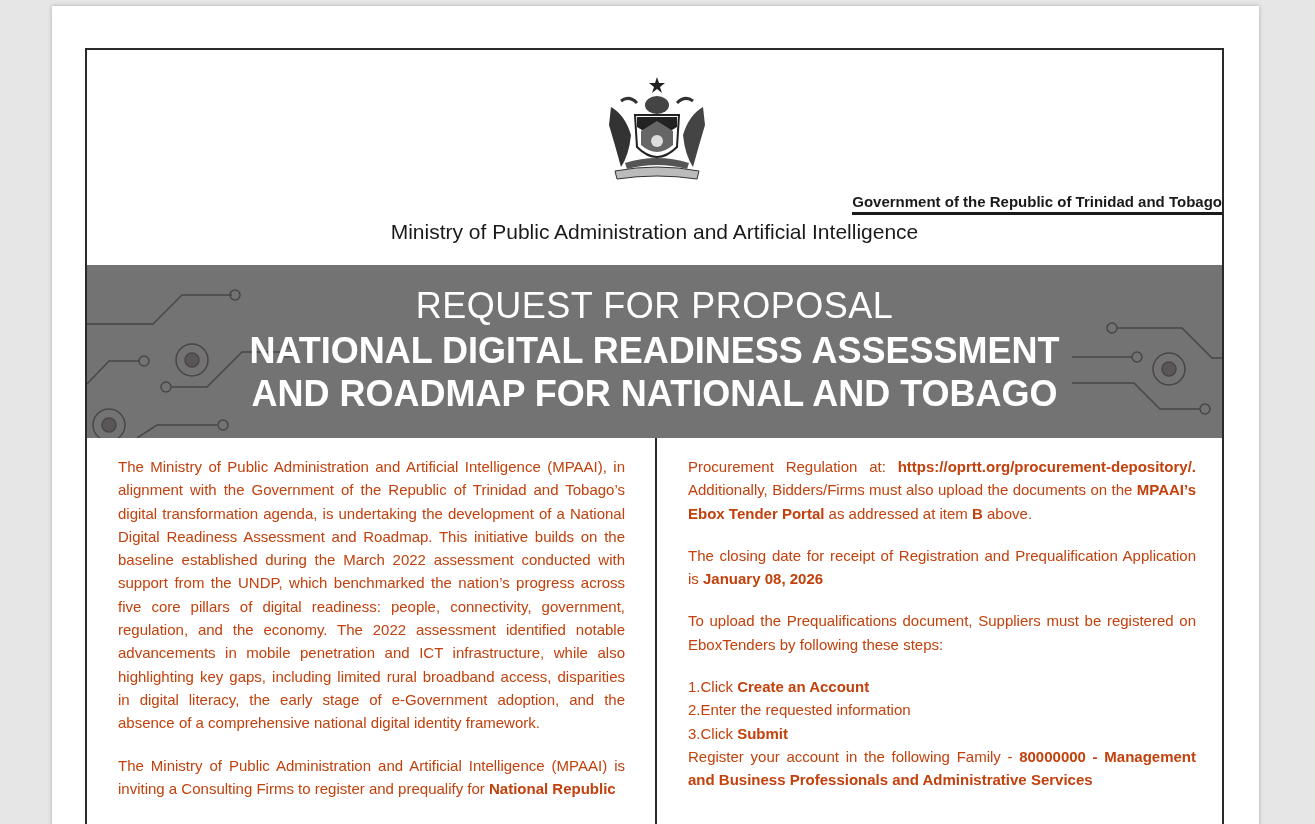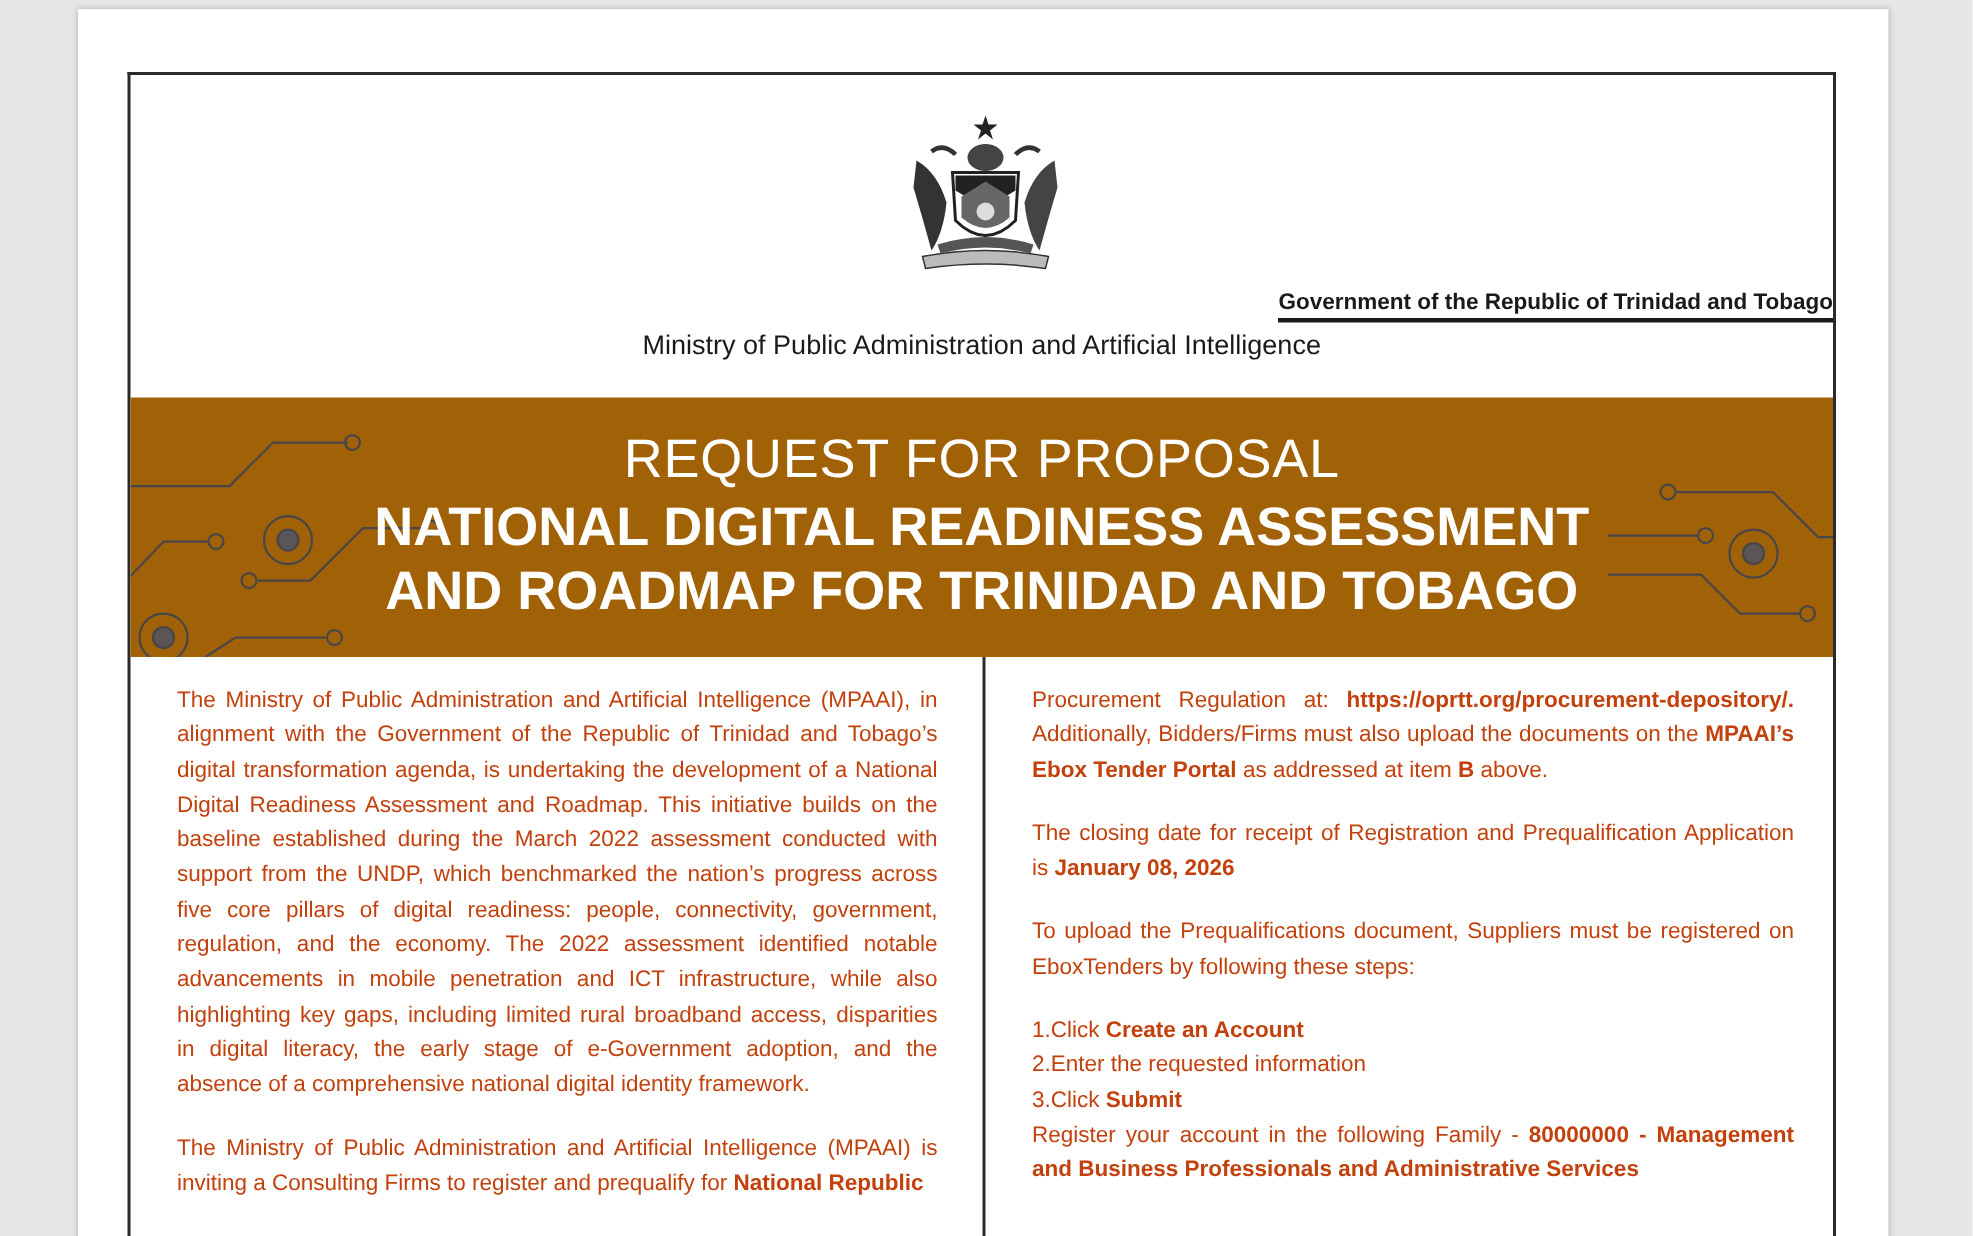--- a/index.html
+++ b/index.html
@@ -22,25 +22,25 @@
   .crest {
     position:absolute; left:514px; top:25px; width:112px; height:108px;
   }
   .gov {
     position:absolute; left:0; right:0; top:143px; text-align:right;
     font-weight:bold; font-size:15px; color:#1a1a1a;
   }
   .gov span { display:inline-block; border-bottom:3px solid #1a1a1a; padding-bottom:2px; }
   .ministry {
     position:absolute; left:0; right:0; top:170px; text-align:center;
-    font-size:18px; color:#1a1a1a;
+    font-size:21px; color:#1a1a1a;
   }
   .banner {
     position:absolute; left:0; right:0; top:215px; height:173px;
-    background:#a16207; overflow:hidden;
+    background:#737373; overflow:hidden;
   }
   .banner svg.circuit { position:absolute; top:0; }
   .b1 {
     position:absolute; left:0; right:0; top:20px; text-align:center;
     color:#ffffff; font-size:36px; letter-spacing:0.5px;
   }
   .b2 {
     position:absolute; left:0; right:0; top:64px; text-align:center;
     color:#ffffff; font-size:36px; font-weight:bold; line-height:43px;
   }
@@ -109,21 +109,21 @@
           <circle cx="65" cy="92" r="5"></circle>
           <circle cx="97" cy="104" r="16"></circle>
           <circle cx="97" cy="104" r="7" fill="#5a5658"></circle>
           <path d="M0,118 L62,118 L88,144 L128,144"></path>
           <circle cx="133" cy="144" r="5"></circle>
         </g>
       </svg>
       <div class="b1">REQUEST FOR PROPOSAL</div>
       <div class="b2">
         <div>NATIONAL DIGITAL READINESS ASSESSMENT</div>
-        <div>AND ROADMAP FOR TRINIDAD AND TOBAGO</div>
+        <div>AND ROADMAP FOR NATIONAL AND TOBAGO</div>
       </div>
     </div>
 
     <div class="divider"></div>
 
     <div class="col left">
       <p>The Ministry of Public Administration and Artificial Intelligence (MPAAI), in alignment with the Government of the Republic of Trinidad and Tobago’s digital transformation agenda, is undertaking the development of a National Digital Readiness Assessment and Roadmap. This initiative builds on the baseline established during the March 2022 assessment conducted with support from the UNDP, which benchmarked the nation’s progress across five core pillars of digital readiness: people, connectivity, government, regulation, and the economy. The 2022 assessment identified notable advancements in mobile penetration and ICT infrastructure, while also highlighting key gaps, including limited rural broadband access, disparities in digital literacy, the early stage of e-Government adoption, and the absence of a comprehensive national digital identity framework.</p>
       <p><span>The Ministry of Public Administration and Artificial Intelligence (MPAAI) is inviting a Consulting Firms to register and prequalify for </span><b>National Republic</b></p>
     </div>
 

